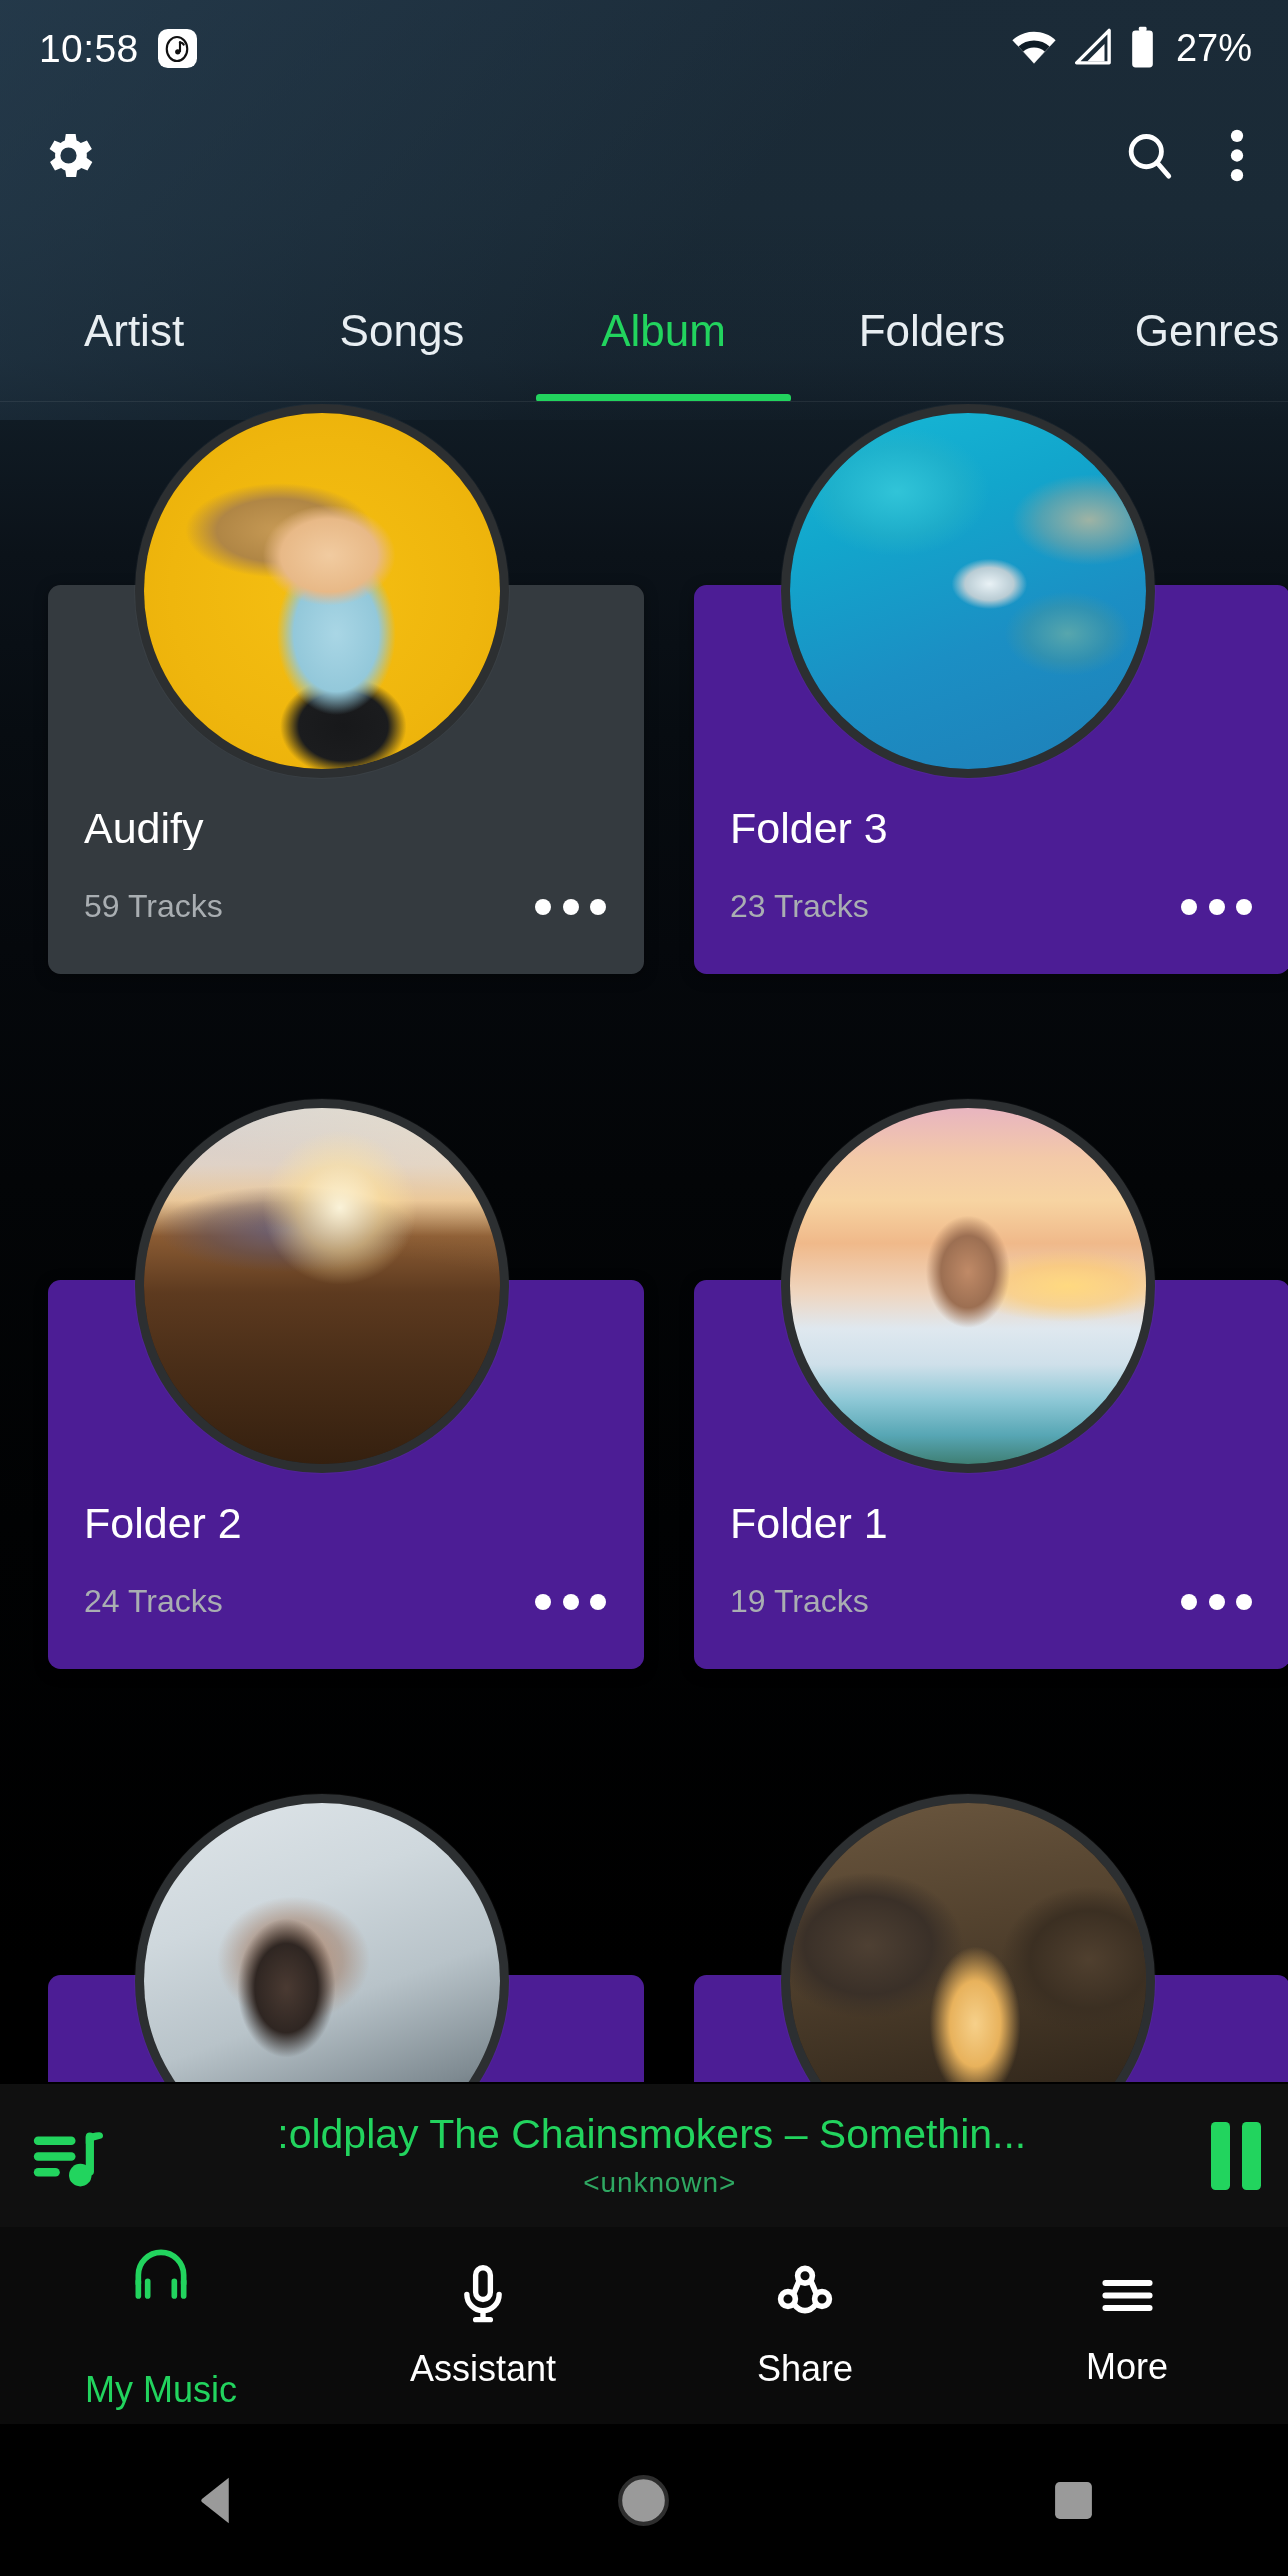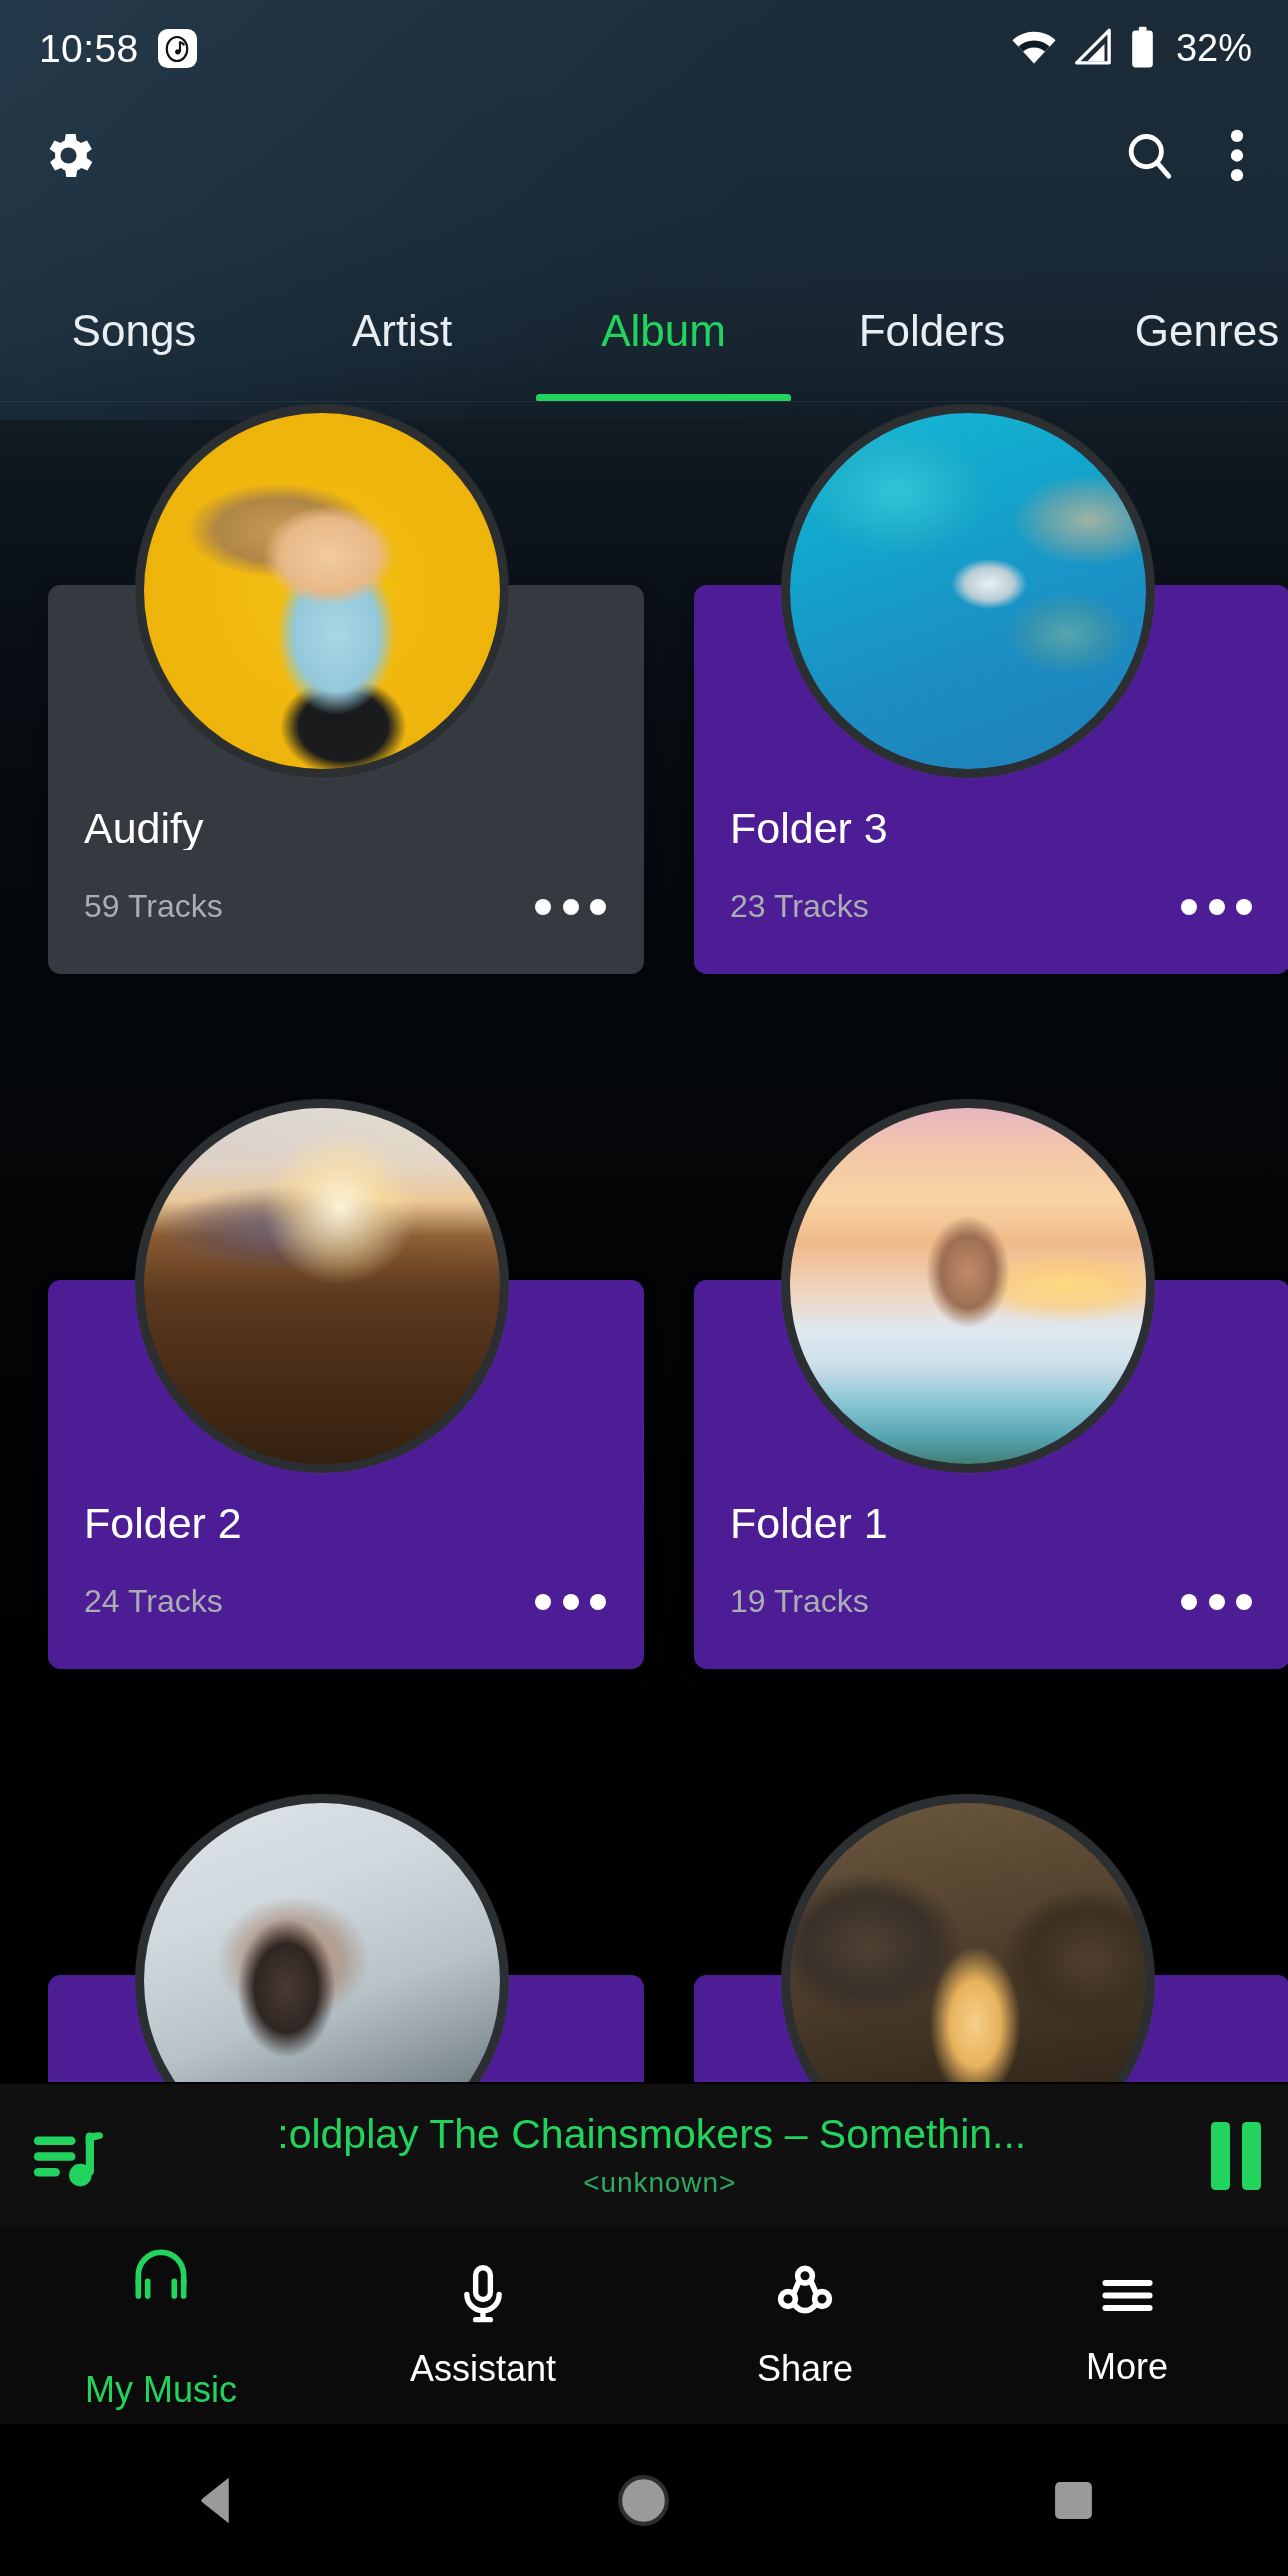--- a/index.html
+++ b/index.html
@@ -237,21 +237,21 @@
           <path d="M17.4 1.1v15.4H2Z" fill="none" stroke="#fff" stroke-width="1.6" stroke-linejoin="round"></path>
           <path d="M15.2 7.6v8.1H7.1Z" fill="#fff"></path>
         </svg>
       </span>
       <span>
         <svg width="27" height="43" viewBox="0 0 12 20">
           <rect x="4.3" y="0.4" width="3.6" height="1.9" rx=".6" fill="#fff"></rect>
           <rect x="1.2" y="2.1" width="9.6" height="17.2" rx="1.6" fill="#fff"></rect>
         </svg>
       </span>
-      <span class="sb-batt-text">32%</span>
+      <span class="sb-batt-text">27%</span>
     </div>
   </div>
 
   <div class="appbar">
     <span class="icon-btn">
       <svg width="59" height="59" viewBox="0 0 24 24" fill="#fff">
         <path d="M19.4 13a7.6 7.6 0 0 0 0-2l2.1-1.6-2-3.5-2.5 1a7.7 7.7 0 0 0-1.7-1l-.4-2.6h-4l-.4 2.6a7.7 7.7 0 0 0-1.7 1l-2.5-1-2 3.5L6.6 11a7.6 7.6 0 0 0 0 2l-2.1 1.6 2 3.5 2.5-1c.5.4 1.1.8 1.7 1l.4 2.6h4l.4-2.6c.6-.2 1.2-.6 1.7-1l2.5 1 2-3.5L19.4 13ZM12 15.3A3.3 3.3 0 1 1 15.3 12 3.3 3.3 0 0 1 12 15.3Z"></path>
       </svg>
     </span>
     <div class="appbar-right">
@@ -266,24 +266,24 @@
           <circle cx="3" cy="4" r="2.5"></circle>
             <circle cx="3" cy="12" r="2.5"></circle>
             <circle cx="3" cy="20" r="2.5"></circle>
         </svg>
       </span>
     </div>
   </div>
 
   <div class="tabs">
     <div class="tab" style="width:268px;">
+      <span>Artist</span>
+    </div>
+    <div class="tab" style="width:268px;">
       <span>Songs</span>
-    </div>
-    <div class="tab" style="width:268px;">
-      <span>Artist</span>
     </div>
     <div class="tab active" style="width:255px;">
       <span>Album</span>
       <span class="underline"></span>
     </div>
     <div class="tab" style="width:282px;">
       <span>Folders</span>
     </div>
     <div class="tab" style="width:268px;">
       <span>Genres</span>

